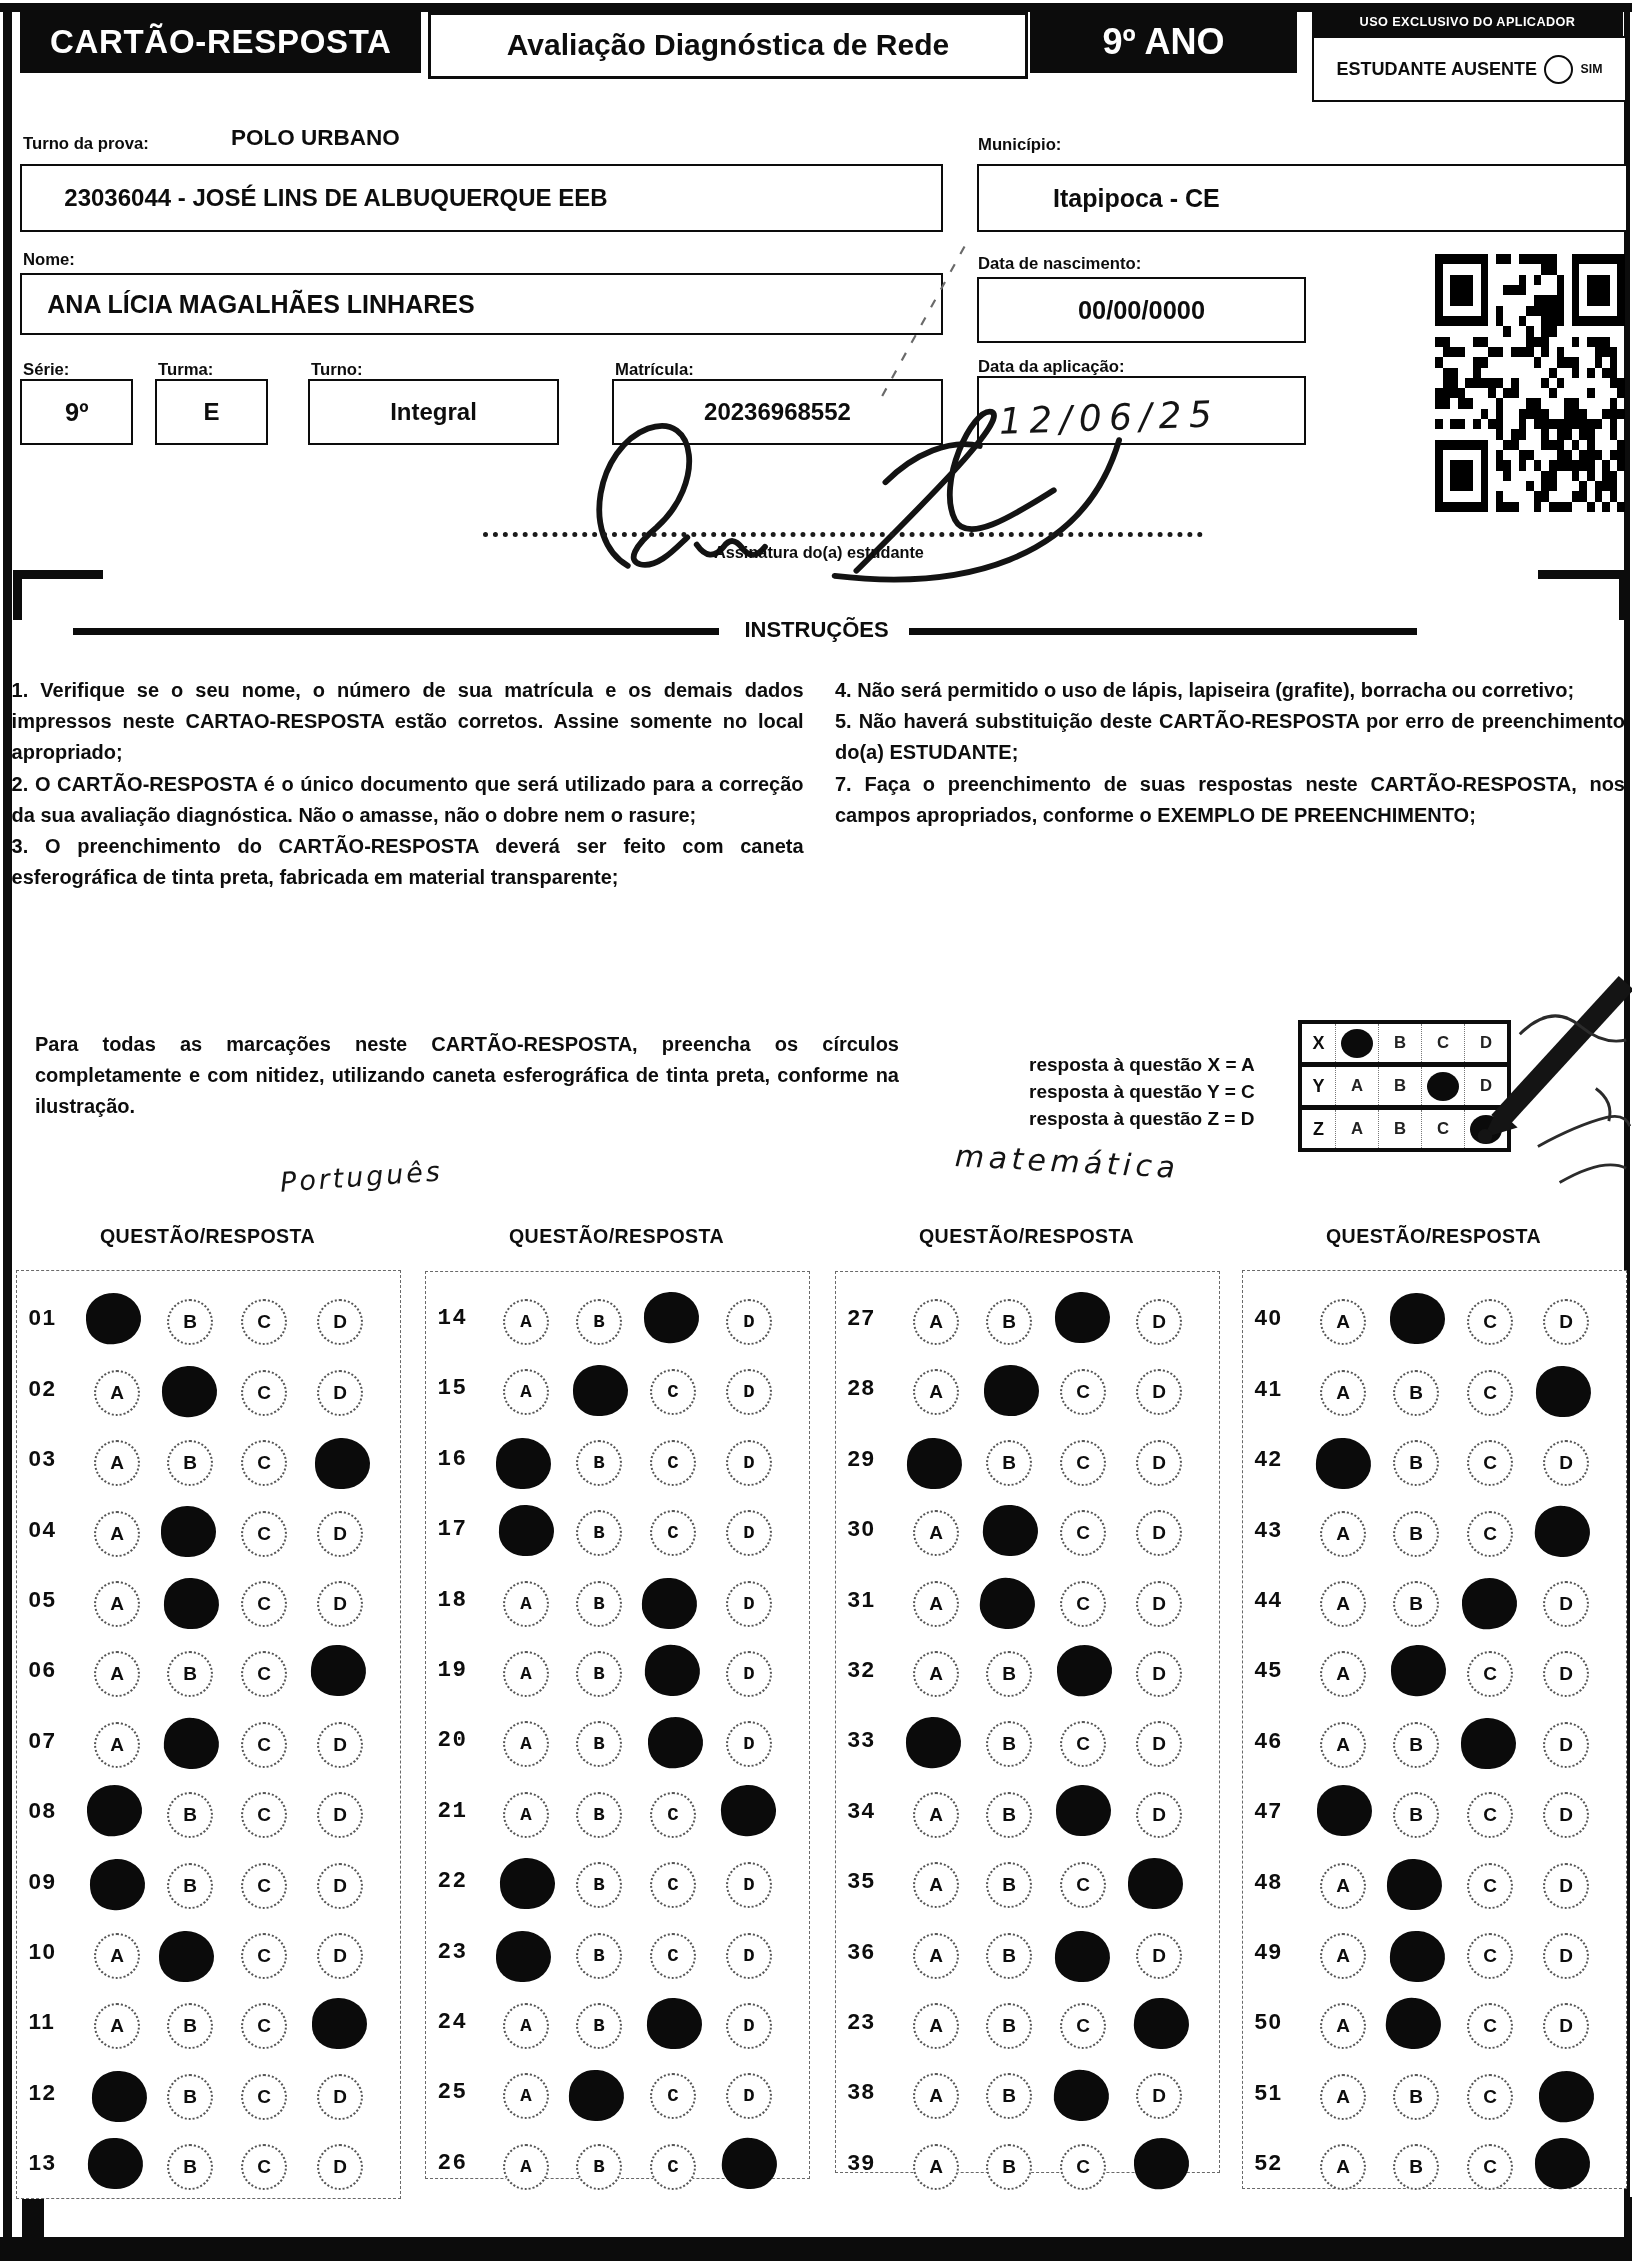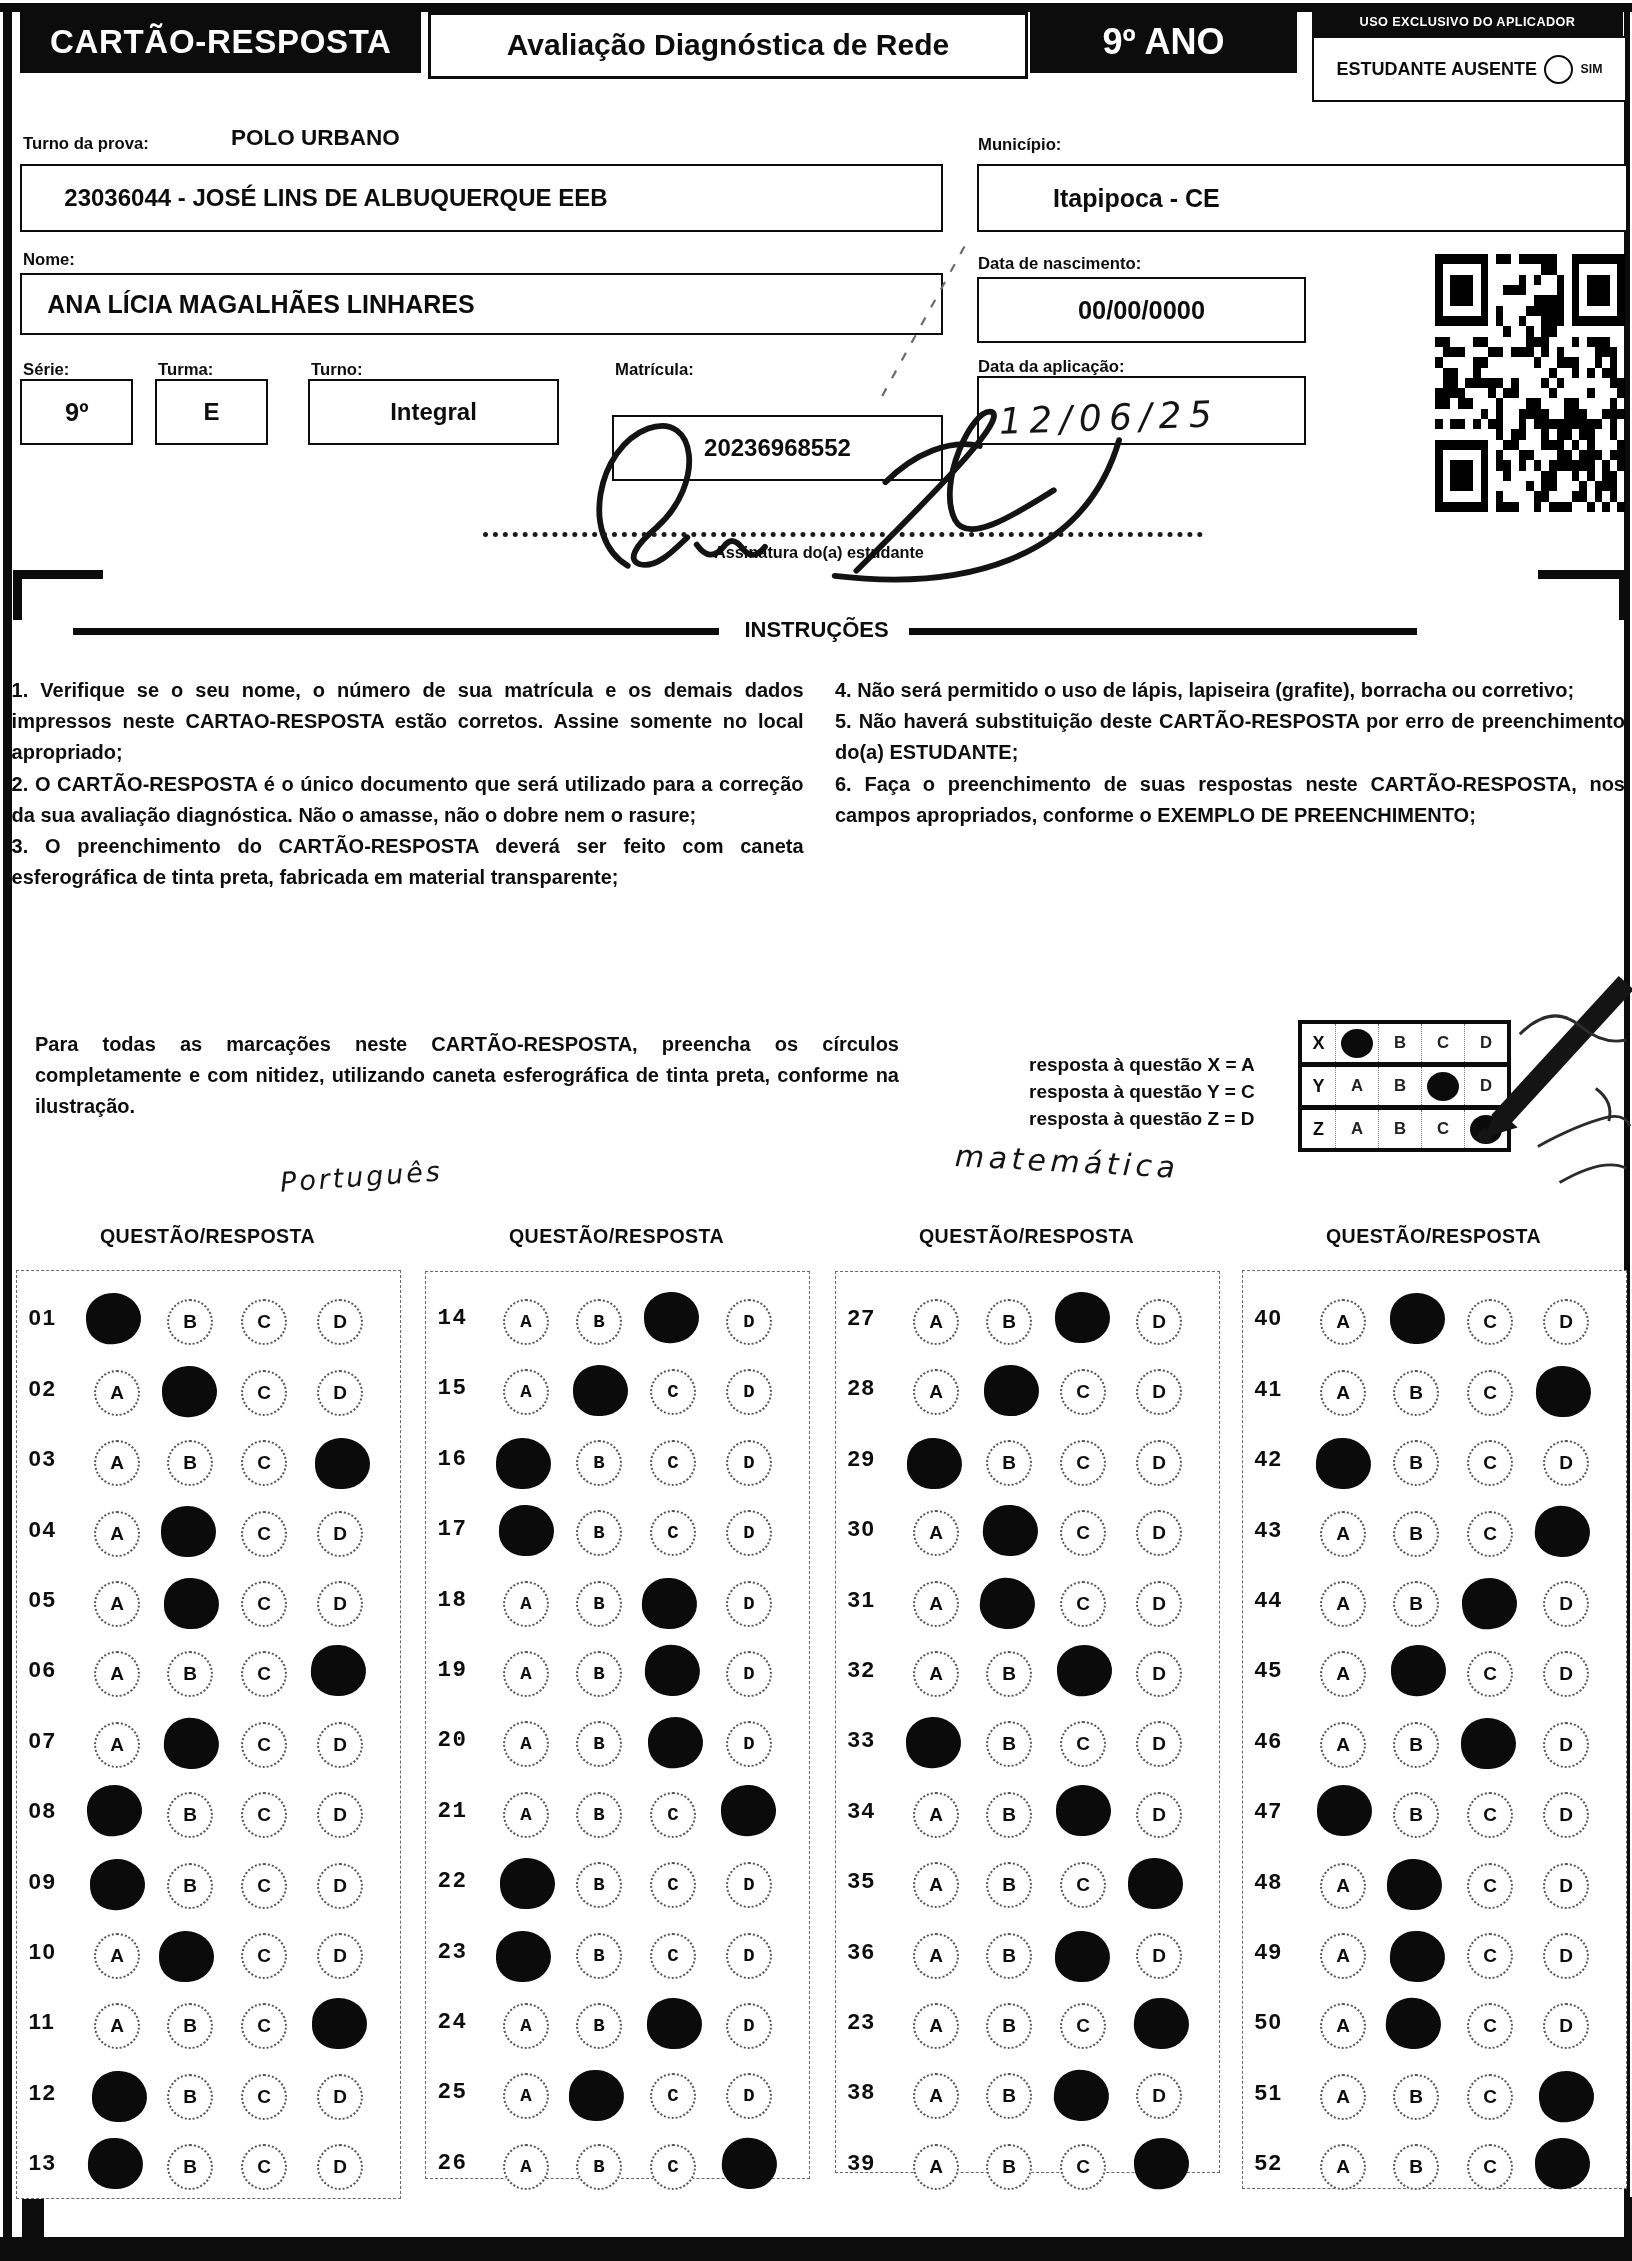--- a/index.html
+++ b/index.html
@@ -85,21 +85,21 @@
   </div>
   <div class="lbl" style="left:158px;top:360px;">Turma:</div>
   <div class="fieldbox center" style="left:155px;top:379px;width:109px;height:62px;">
     <span style="font-size:24px;">E</span>
   </div>
   <div class="lbl" style="left:311px;top:360px;">Turno:</div>
   <div class="fieldbox center" style="left:308px;top:379px;width:247px;height:62px;">
     <span style="font-size:24px;">Integral</span>
   </div>
   <div class="lbl" style="left:615px;top:360px;">Matrícula:</div>
-  <div class="fieldbox center" style="left:612px;top:379px;width:327px;height:62px;margin-top:36px;">
+  <div class="fieldbox center" style="left:612px;top:379px;width:327px;height:62px;">
     <span style="font-size:24px;">20236968552</span>
   </div>
   <div class="lbl" style="left:978px;top:357px;">Data da aplicação:</div>
   <div class="fieldbox" style="left:977px;top:376px;width:325px;height:65px;">
     <span class="handwrite" style="position:relative;margin-left:20.3px;top:7.3px;font-size:36px;font-weight:400;letter-spacing:7.3px;transform:rotate(-2deg);">12/06/25</span>
   </div>
 
   <svg style="left:856px;top:239px;" width="123" height="174" viewBox="0 0 170 240">
     <line x1="150" y1="10" x2="30" y2="228" stroke="#6a6a6a" stroke-width="3" stroke-dasharray="12 16"></line>
   </svg>
@@ -341,21 +341,21 @@
   <div class="abs" style="left:909px;top:628px;width:508px;height:6.5px;background:#0c0c0c;"></div>
 
   <div class="instr" style="left:11.6px;top:675px;width:792px;">
       <p>1. Verifique se o seu nome, o número de sua matrícula e os demais dados impressos neste CARTAO-RESPOSTA estão corretos. Assine somente no local apropriado;</p>
       <p>2. O CARTÃO-RESPOSTA é o único documento que será utilizado para a correção da sua avaliação diagnóstica. Não o amasse, não o dobre nem o rasure;</p>
       <p>3. O preenchimento do CARTÃO-RESPOSTA deverá ser feito com caneta esferográfica de tinta preta, fabricada em material transparente;</p>
     </div>
   <div class="instr" style="left:835px;top:675px;width:790px;">
       <p>4. Não será permitido o uso de lápis, lapiseira (grafite), borracha ou corretivo;</p>
       <p>5. Não haverá substituição deste CARTÃO-RESPOSTA por erro de preenchimento do(a) ESTUDANTE;</p>
-      <p>6. Faça o preenchimento de suas respostas neste CARTÃO-RESPOSTA, nos campos apropriados, conforme o EXEMPLO DE PREENCHIMENTO;</p>
+      <p>7. Faça o preenchimento de suas respostas neste CARTÃO-RESPOSTA, nos campos apropriados, conforme o EXEMPLO DE PREENCHIMENTO;</p>
     </div>
 
   <div class="instr" style="left:35px;top:1029px;width:864px;">
     <p>Para todas as marcações neste CARTÃO-RESPOSTA, preencha os círculos completamente e com nitidez, utilizando caneta esferográfica de tinta preta, conforme na ilustração.</p>
   </div>
   <div class="legend abs" style="left:1029px;top:1051px;width:247px;">
       <p>resposta à questão X = A</p>
       <p>resposta à questão Y = C</p>
       <p>resposta à questão Z = D</p>
     </div>

